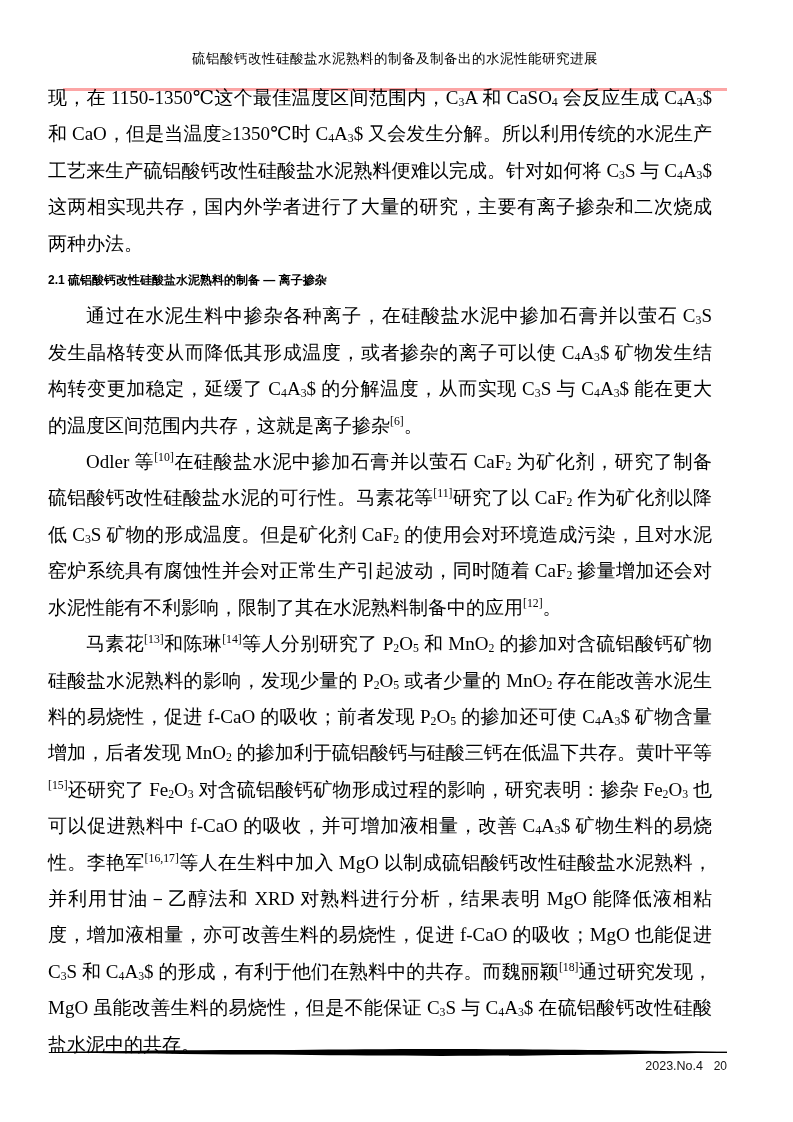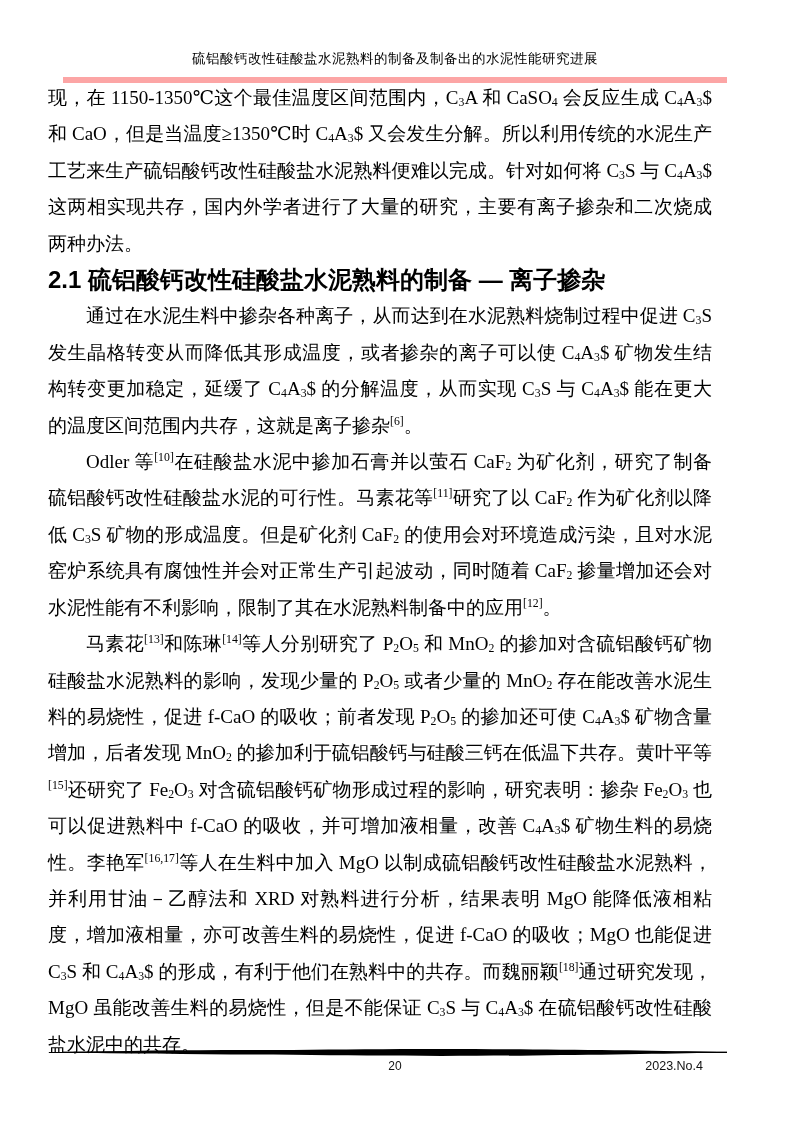--- a/index.html
+++ b/index.html
@@ -14,40 +14,40 @@
     color: #000;
   }
   .running-head {
     position: absolute;
     left: 63px;
     width: 664px;
     top: 50px;
     text-align: center;
     font-size: 13.5px;
     letter-spacing: 0.5px;
-    padding-bottom: 9px;
-    border-bottom: 6px solid #fca5a5;
+    padding-bottom: 20px;
+    border-bottom: 3px solid #fca5a5;
   }
   .body-content {
     position: absolute;
     left: 48px;
     width: 664px;
     top: 80px;
     font-size: 19px;
     line-height: 36.4px;
     text-align: justify;
     text-justify: inter-character;
   }
   .body-content p, .body-content h2 {
     margin: 0;
     padding: 0;
   }
   .body-content p.indent { text-indent: 2em; }
   .body-content h2.heading {
-    font-size: 24px;
+    font-size: 12px;
     font-weight: bold;
     line-height: 36.4px;
     font-family: "Liberation Sans", "DejaVu Sans", sans-serif;
     text-align: left;
   }
   sub, sup {
     font-size: 0.62em;
     line-height: 0;
   }
   sup { vertical-align: super; }
@@ -60,39 +60,39 @@
   }
   .footer-rule-svg { display: block; width: 664px; height: 9px; }
   .footer-row {
     position: relative;
     width: 100%;
     margin-top: 2px;
     font-family: "Liberation Sans", "DejaVu Sans", sans-serif;
     font-size: 12px;
     color: #111;
   }
-  .page-number { text-align: center; }
+  .page-number { text-align: right; }
   .issue-number {
     position: absolute;
     right: 24px;
     top: 0;
     font-size: 12.5px;
   }
 </style>
 </head>
 <body>
 
 <div class="page">
 
   <div class="running-head">硫铝酸钙改性硅酸盐水泥熟料的制备及制备出的水泥性能研究进展</div>
 
   <div class="body-content">
       <p><span>现，在 1150-1350℃这个最佳温度区间范围内，C</span><sub>3</sub><span>A 和 CaSO</span><sub>4</sub><span> 会反应生成 C</span><sub>4</sub><span>A</span><sub>3</sub><span>$ 和 CaO，但是当温度≥1350℃时 C</span><sub>4</sub><span>A</span><sub>3</sub><span>$ 又会发生分解。所以利用传统的水泥生产工艺来生产硫铝酸钙改性硅酸盐水泥熟料便难以完成。针对如何将 C</span><sub>3</sub><span>S 与 C</span><sub>4</sub><span>A</span><sub>3</sub><span>$ 这两相实现共存，国内外学者进行了大量的研究，主要有离子掺杂和二次烧成两种办法。</span></p>
       <h2 class="heading"><span>2.1 硫铝酸钙改性硅酸盐水泥熟料的制备 — 离子掺杂</span></h2>
-      <p class="indent"><span>通过在水泥生料中掺杂各种离子，从而达到在水泥熟料烧制过程中促进 C</span><sub>3</sub><span>S 发生晶格转变从而降低其形成温度，或者掺杂的离子可以使 C</span><sub>4</sub><span>A</span><sub>3</sub><span>$ 矿物发生结构转变更加稳定，延缓了 C</span><sub>4</sub><span>A</span><sub>3</sub><span>$ 的分解温度，从而实现 C</span><sub>3</sub><span>S 与 C</span><sub>4</sub><span>A</span><sub>3</sub><span>$ 能在更大的温度区间范围内共存，这就是离子掺杂</span><sup>[6]</sup><span>。</span></p>
+      <p class="indent"><span>通过在水泥生料中掺杂各种离子，在硅酸盐水泥中掺加石膏并以萤石 C</span><sub>3</sub><span>S 发生晶格转变从而降低其形成温度，或者掺杂的离子可以使 C</span><sub>4</sub><span>A</span><sub>3</sub><span>$ 矿物发生结构转变更加稳定，延缓了 C</span><sub>4</sub><span>A</span><sub>3</sub><span>$ 的分解温度，从而实现 C</span><sub>3</sub><span>S 与 C</span><sub>4</sub><span>A</span><sub>3</sub><span>$ 能在更大的温度区间范围内共存，这就是离子掺杂</span><sup>[6]</sup><span>。</span></p>
       <p class="indent"><span>Odler 等</span><sup>[10]</sup><span>在硅酸盐水泥中掺加石膏并以萤石 CaF</span><sub>2</sub><span> 为矿化剂，研究了制备硫铝酸钙改性硅酸盐水泥的可行性。马素花等</span><sup>[11]</sup><span>研究了以 CaF</span><sub>2</sub><span> 作为矿化剂以降低 C</span><sub>3</sub><span>S 矿物的形成温度。但是矿化剂 CaF</span><sub>2</sub><span> 的使用会对环境造成污染，且对水泥窑炉系统具有腐蚀性并会对正常生产引起波动，同时随着 CaF</span><sub>2</sub><span> 掺量增加还会对水泥性能有不利影响，限制了其在水泥熟料制备中的应用</span><sup>[12]</sup><span>。</span></p>
       <p class="indent"><span>马素花</span><sup>[13]</sup><span>和陈琳</span><sup>[14]</sup><span>等人分别研究了 P</span><sub>2</sub><span>O</span><sub>5</sub><span> 和 MnO</span><sub>2</sub><span> 的掺加对含硫铝酸钙矿物硅酸盐水泥熟料的影响，发现少量的 P</span><sub>2</sub><span>O</span><sub>5</sub><span> 或者少量的 MnO</span><sub>2</sub><span> 存在能改善水泥生料的易烧性，促进 f-CaO 的吸收；前者发现 P</span><sub>2</sub><span>O</span><sub>5</sub><span> 的掺加还可使 C</span><sub>4</sub><span>A</span><sub>3</sub><span>$ 矿物含量增加，后者发现 MnO</span><sub>2</sub><span> 的掺加利于硫铝酸钙与硅酸三钙在低温下共存。黄叶平等</span><sup>[15]</sup><span>还研究了 Fe</span><sub>2</sub><span>O</span><sub>3</sub><span> 对含硫铝酸钙矿物形成过程的影响，研究表明：掺杂 Fe</span><sub>2</sub><span>O</span><sub>3</sub><span> 也可以促进熟料中 f-CaO 的吸收，并可增加液相量，改善 C</span><sub>4</sub><span>A</span><sub>3</sub><span>$ 矿物生料的易烧性。李艳军</span><sup>[16,17]</sup><span>等人在生料中加入 MgO 以制成硫铝酸钙改性硅酸盐水泥熟料，并利用甘油－乙醇法和 XRD 对熟料进行分析，结果表明 MgO 能降低液相粘度，增加液相量，亦可改善生料的易烧性，促进 f-CaO 的吸收；MgO 也能促进 C</span><sub>3</sub><span>S 和 C</span><sub>4</sub><span>A</span><sub>3</sub><span>$ 的形成，有利于他们在熟料中的共存。而魏丽颖</span><sup>[18]</sup><span>通过研究发现，MgO 虽能改善生料的易烧性，但是不能保证 C</span><sub>3</sub><span>S 与 C</span><sub>4</sub><span>A</span><sub>3</sub><span>$ 在硫铝酸钙改性硅酸盐水泥中的共存。</span></p>
     </div>
 
   <div class="footer">
     <svg class="footer-rule-svg" viewBox="0 0 664 9" preserveAspectRatio="none">
       <rect x="0" y="3.6" width="664" height="1.4" fill="#000"></rect>
       <path d="M0,4.3
                C 70,2.2 150,1.6 230,2.0
                C 310,0.8 400,0.6 470,1.5

